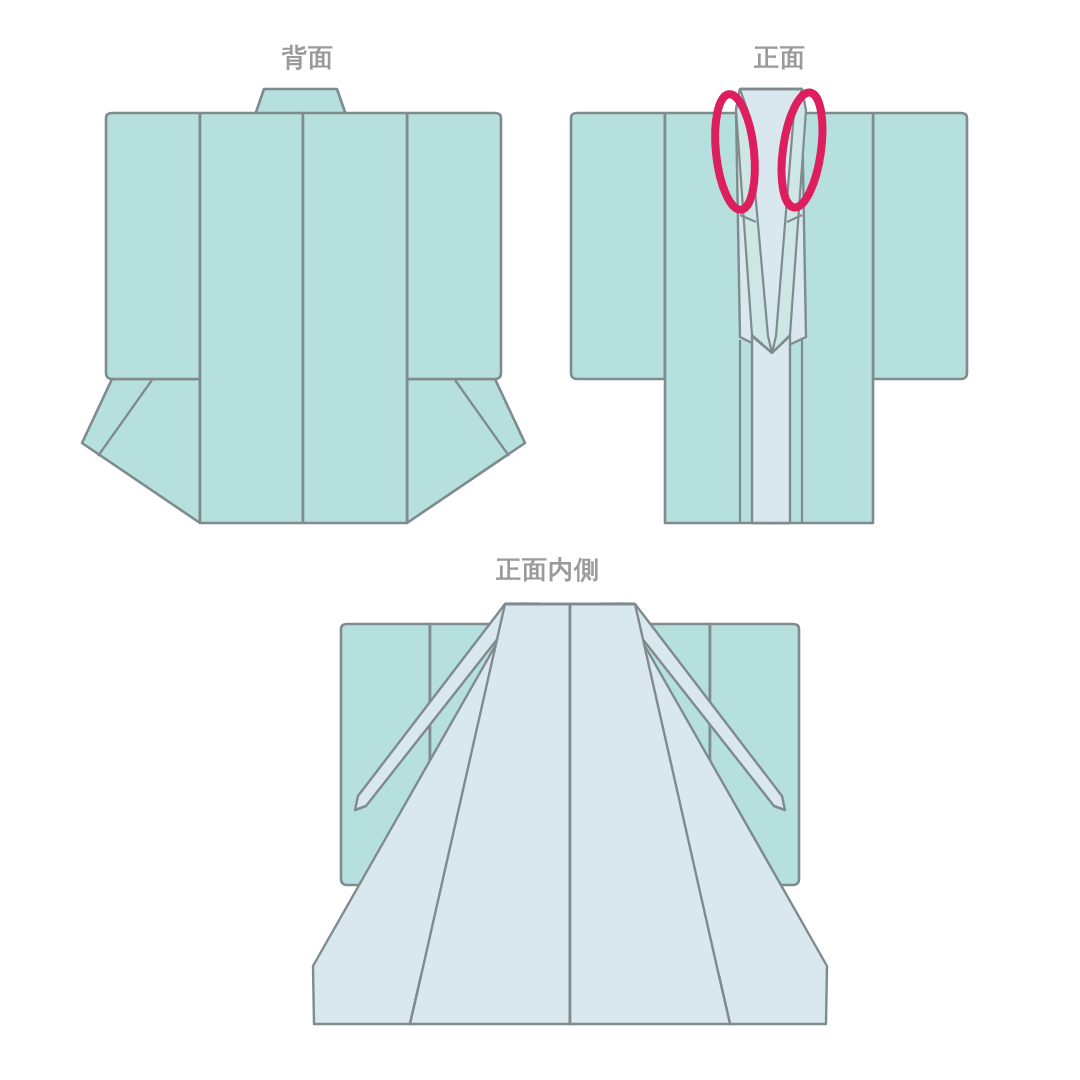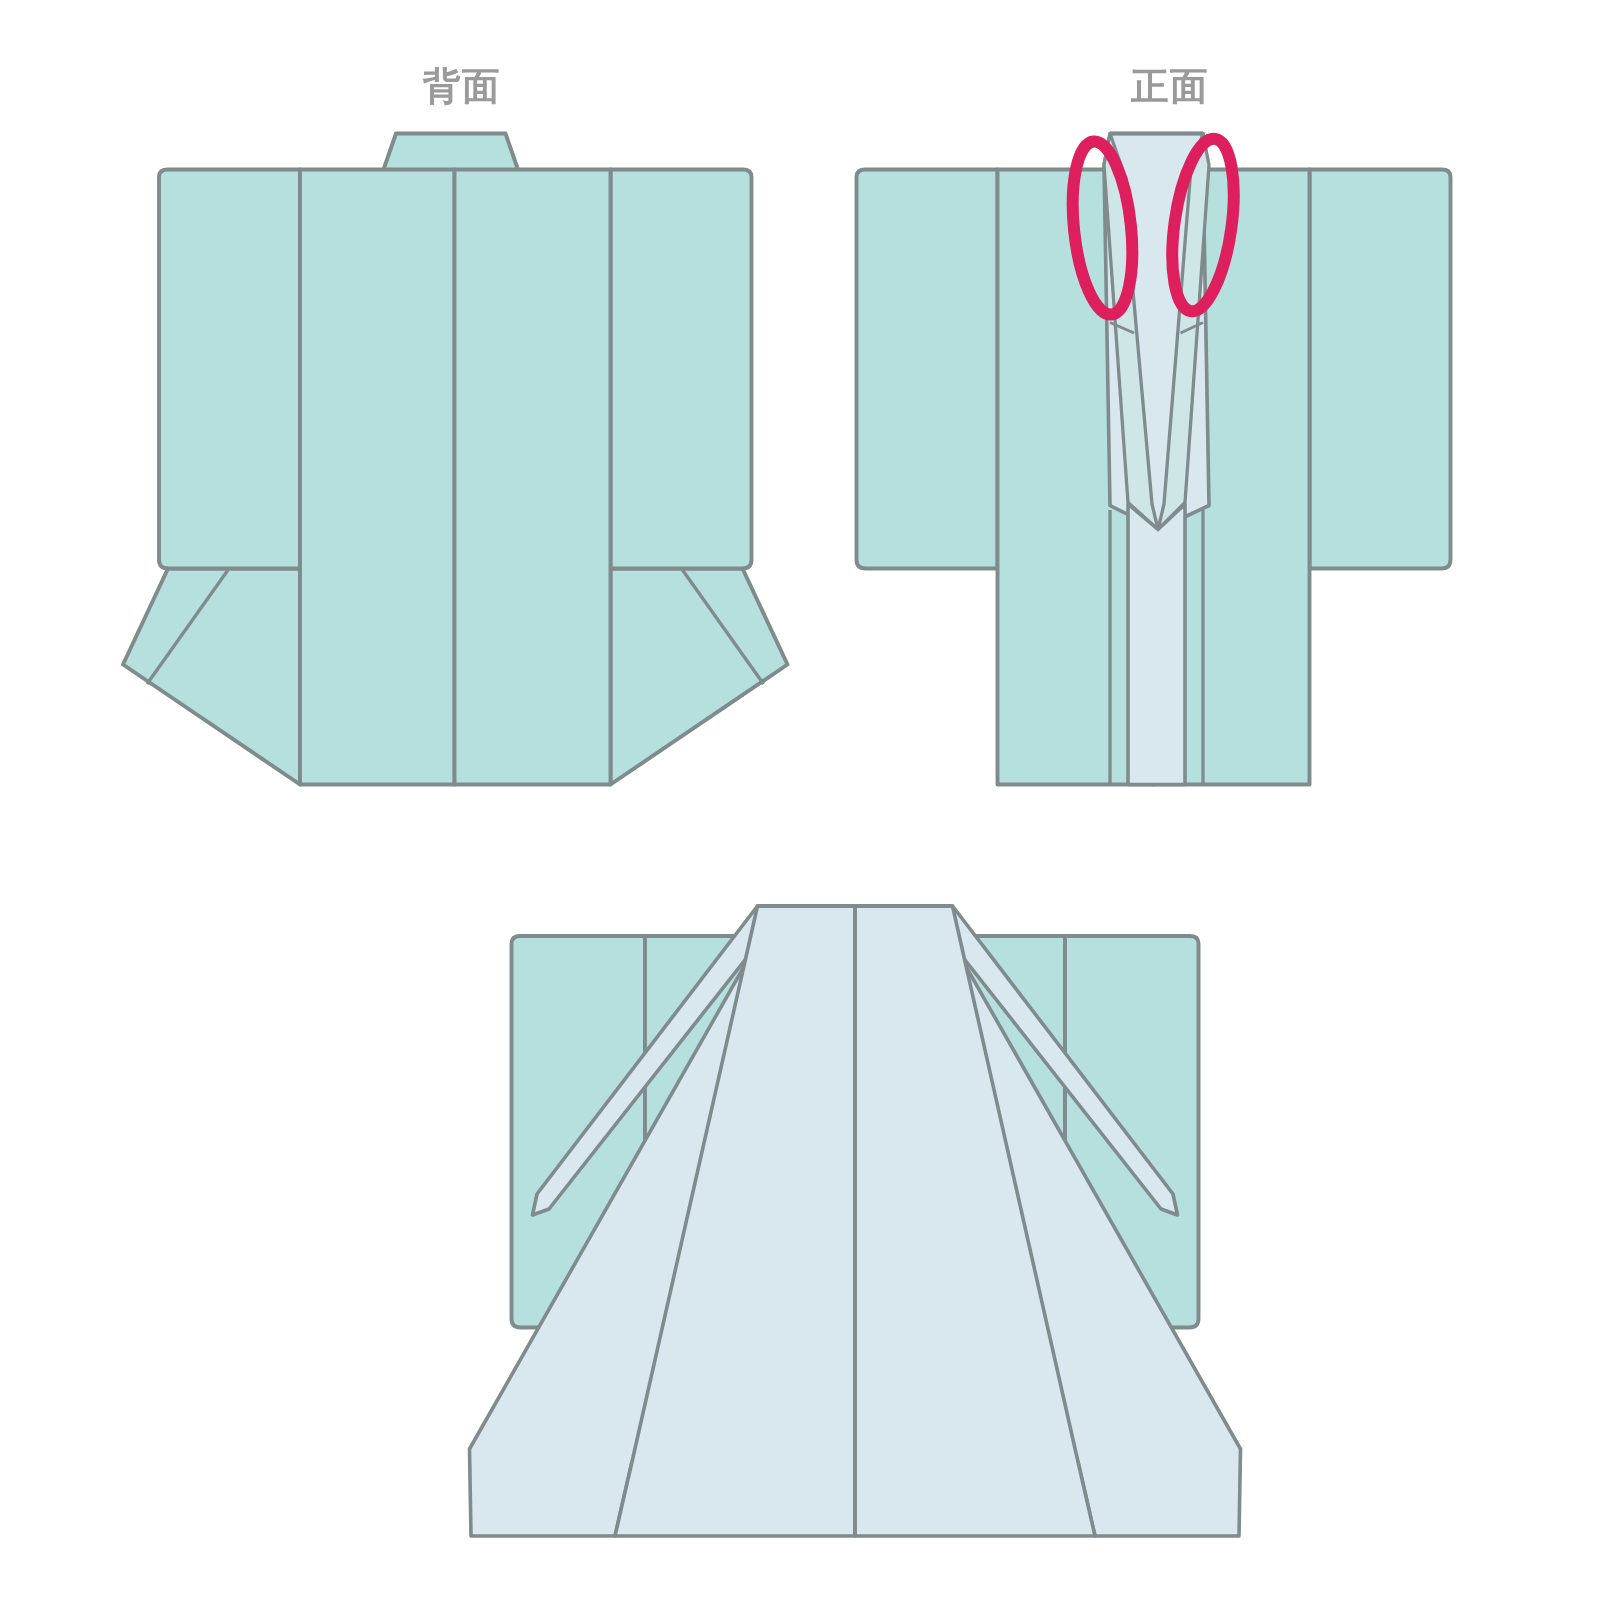--- a/index.html
+++ b/index.html
@@ -131,15 +131,16 @@
       <path d="M 570 604 L 570 1024" fill="none" stroke="#7f8b8c" stroke-width="2.4"></path>
 
       <path d="M 505 604 L 635 604" fill="none" stroke="#7f8b8c" stroke-width="2.6"></path>
     </g>
   </svg>
 
   <div class="view-label" id="label-back">背面</div>
 
   <div class="view-label" id="label-front">正面</div>
 
+  <div class="view-label" id="label-inside">正面内側</div>
 
 
 </div>
 
 </body></html>

